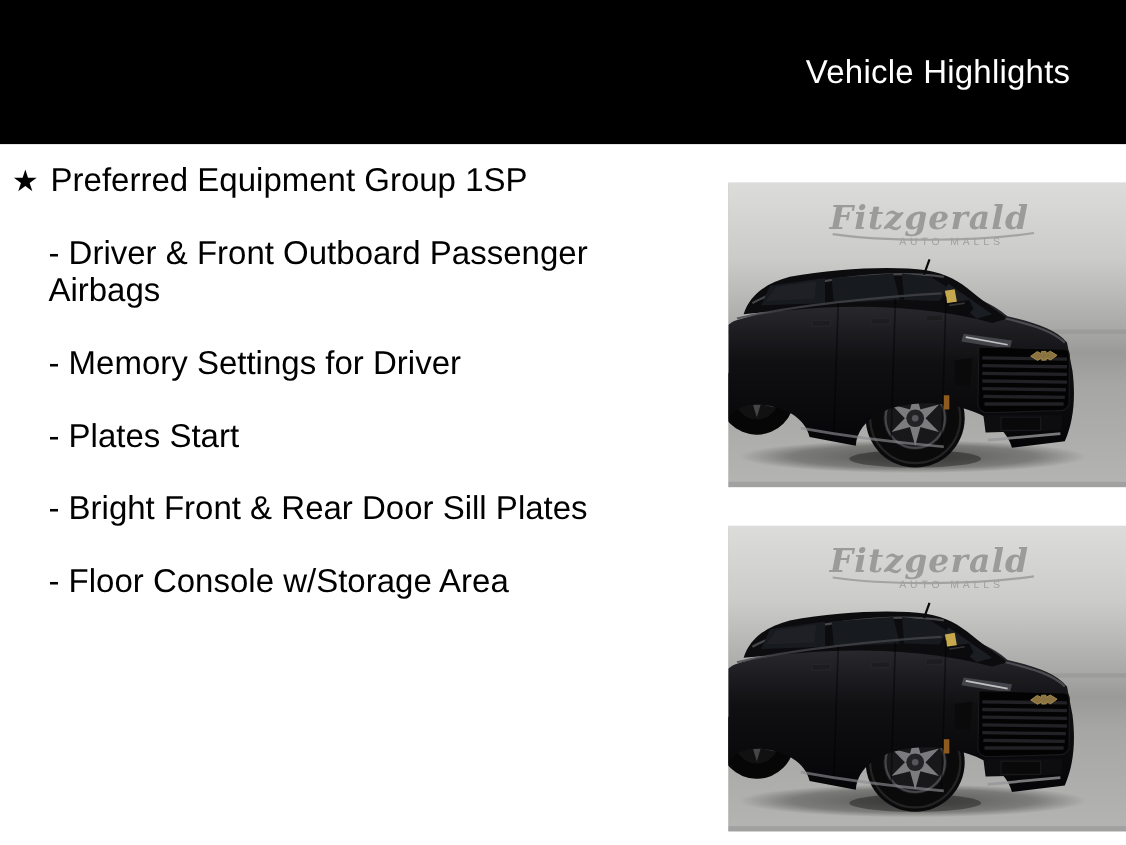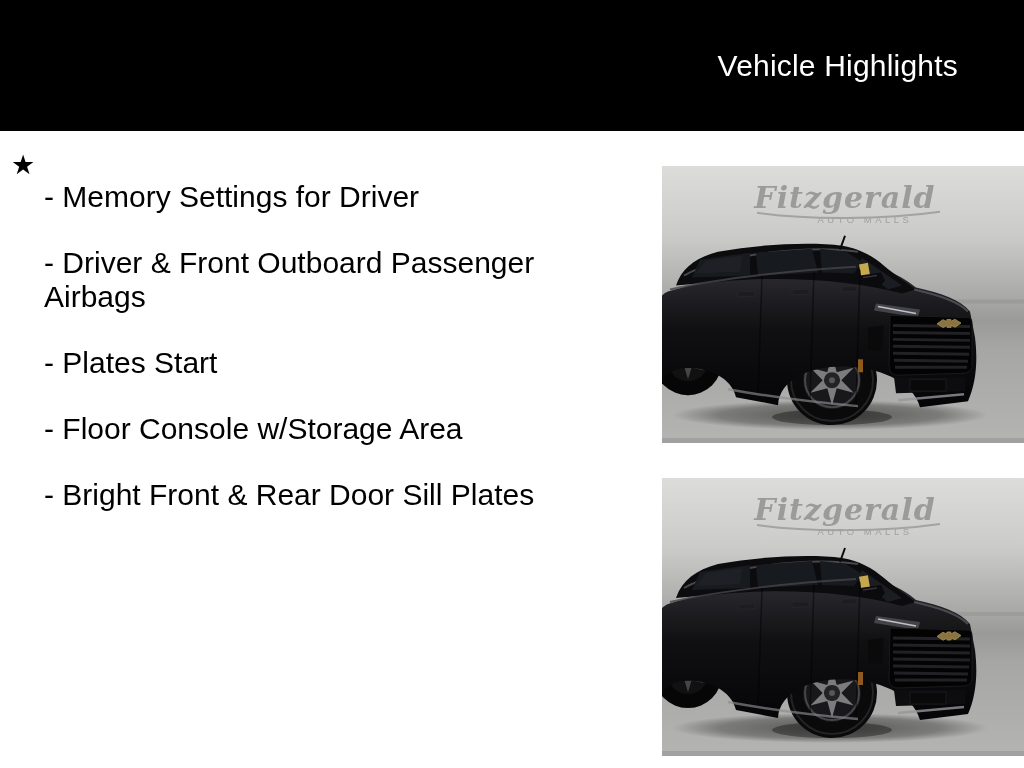--- a/index.html
+++ b/index.html
@@ -10,21 +10,21 @@
     color:#000;
   }
   
   .topbar{
     position:absolute;left:0;top:0;width:1024px;height:131px;
     background:#000000;
     display:flex;align-items:center;justify-content:flex-end;
     box-sizing:border-box;padding-right:51px;
   }
   .topbar h1{
-    margin:15px;font-size:30px;font-weight:400;color:#ffffff;letter-spacing:.2px;
+    margin:0;font-size:30px;font-weight:400;color:#ffffff;letter-spacing:.2px;
   }
   
   .features{
     position:absolute;left:44px;top:148px;width:560px;
     font-size:30px;line-height:34px;color:#000;
   }
   .group-title{position:relative;margin:0;padding-left:2px;}
   .star{
     position:absolute;left:-33px;top:0;
     font-size:27px;line-height:34px;color:#000;
@@ -189,28 +189,28 @@
 </svg>
 
 <div class="page">
 
   <header class="topbar">
     <h1>Vehicle Highlights</h1>
   </header>
 
   <section class="features">
     <p class="group-title">
-      <span class="star">★</span>
+      <span class="star">★</span><span>Preferred Equipment Group 1SP</span>
     </p>
-    <p class="feature">- Memory Settings for Driver</p>
     <p class="feature">- Driver &amp; Front Outboard Passenger
 Airbags</p>
+    <p class="feature">- Memory Settings for Driver</p>
     <p class="feature">- Plates Start</p>
+    <p class="feature">- Bright Front &amp; Rear Door Sill Plates</p>
     <p class="feature">- Floor Console w/Storage Area</p>
-    <p class="feature">- Bright Front &amp; Rear Door Sill Plates</p>
   </section>
 
   <figure class="photo" id="photo1">
     <svg viewBox="0 0 366 278" preserveAspectRatio="none" role="img">
       <use href="#car-scene"></use>
     </svg>
   </figure>
 
   <figure class="photo" id="photo2">
     <svg viewBox="0 0 366 278" preserveAspectRatio="none" role="img">

